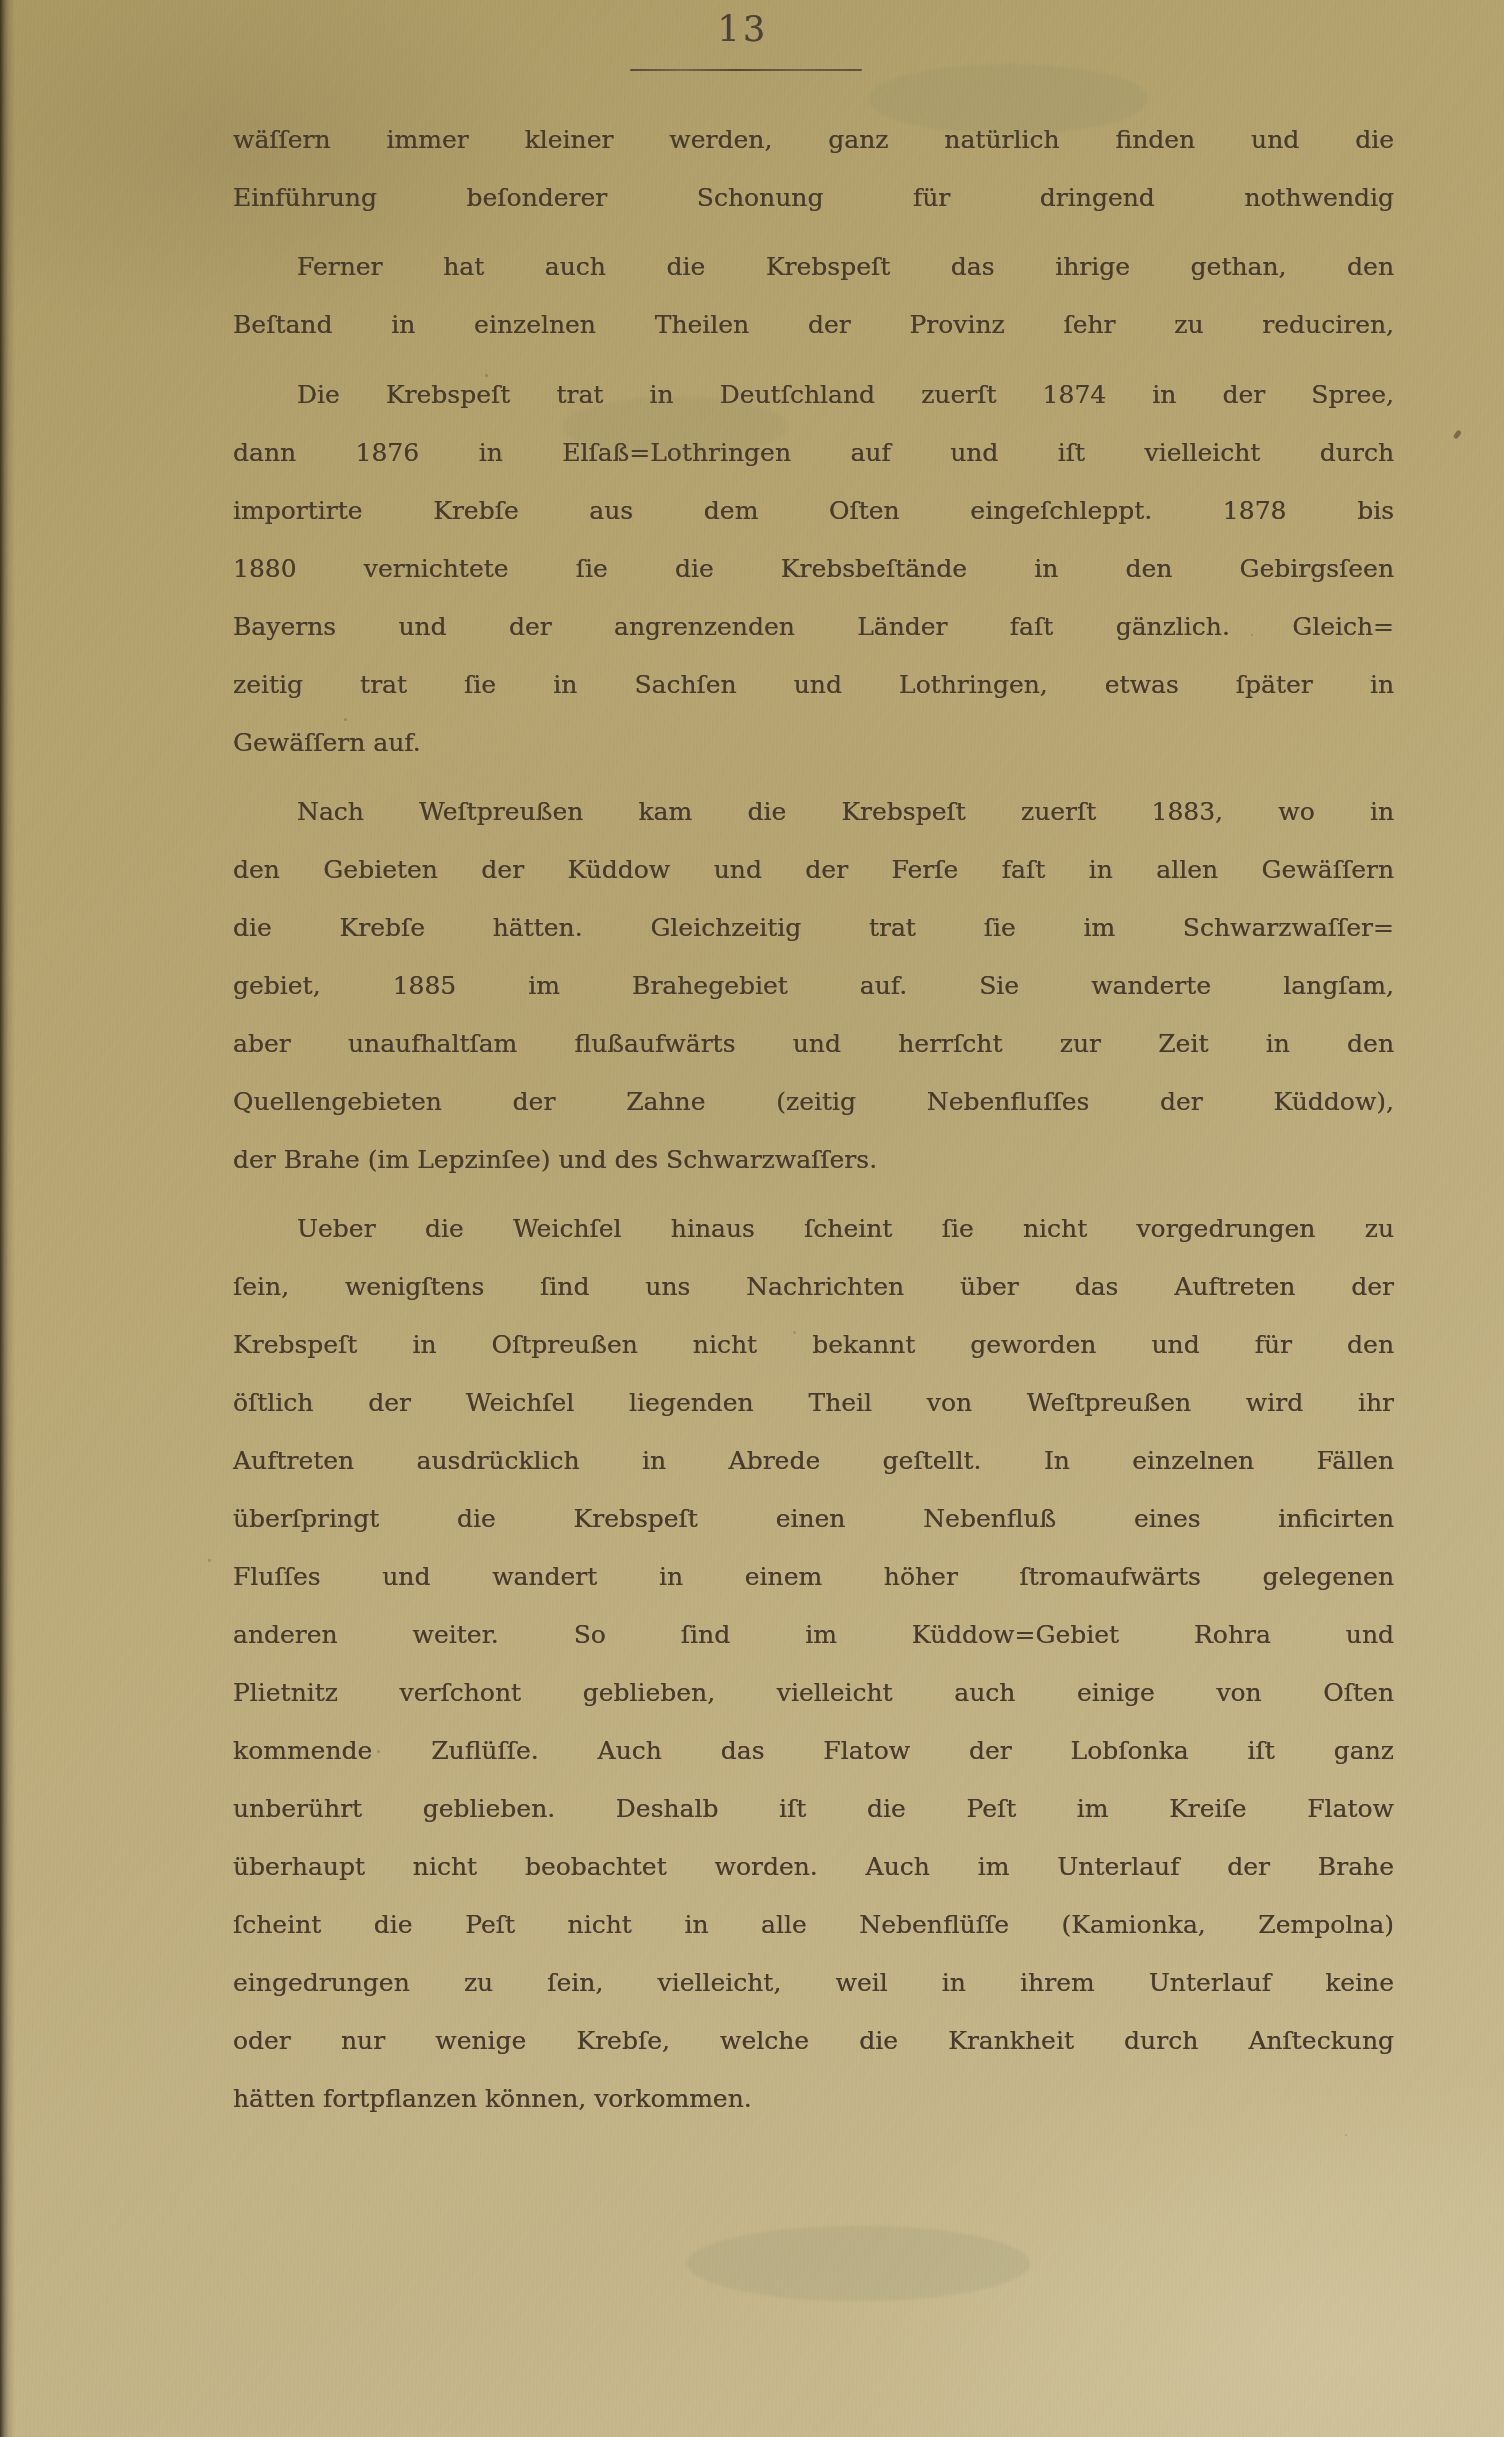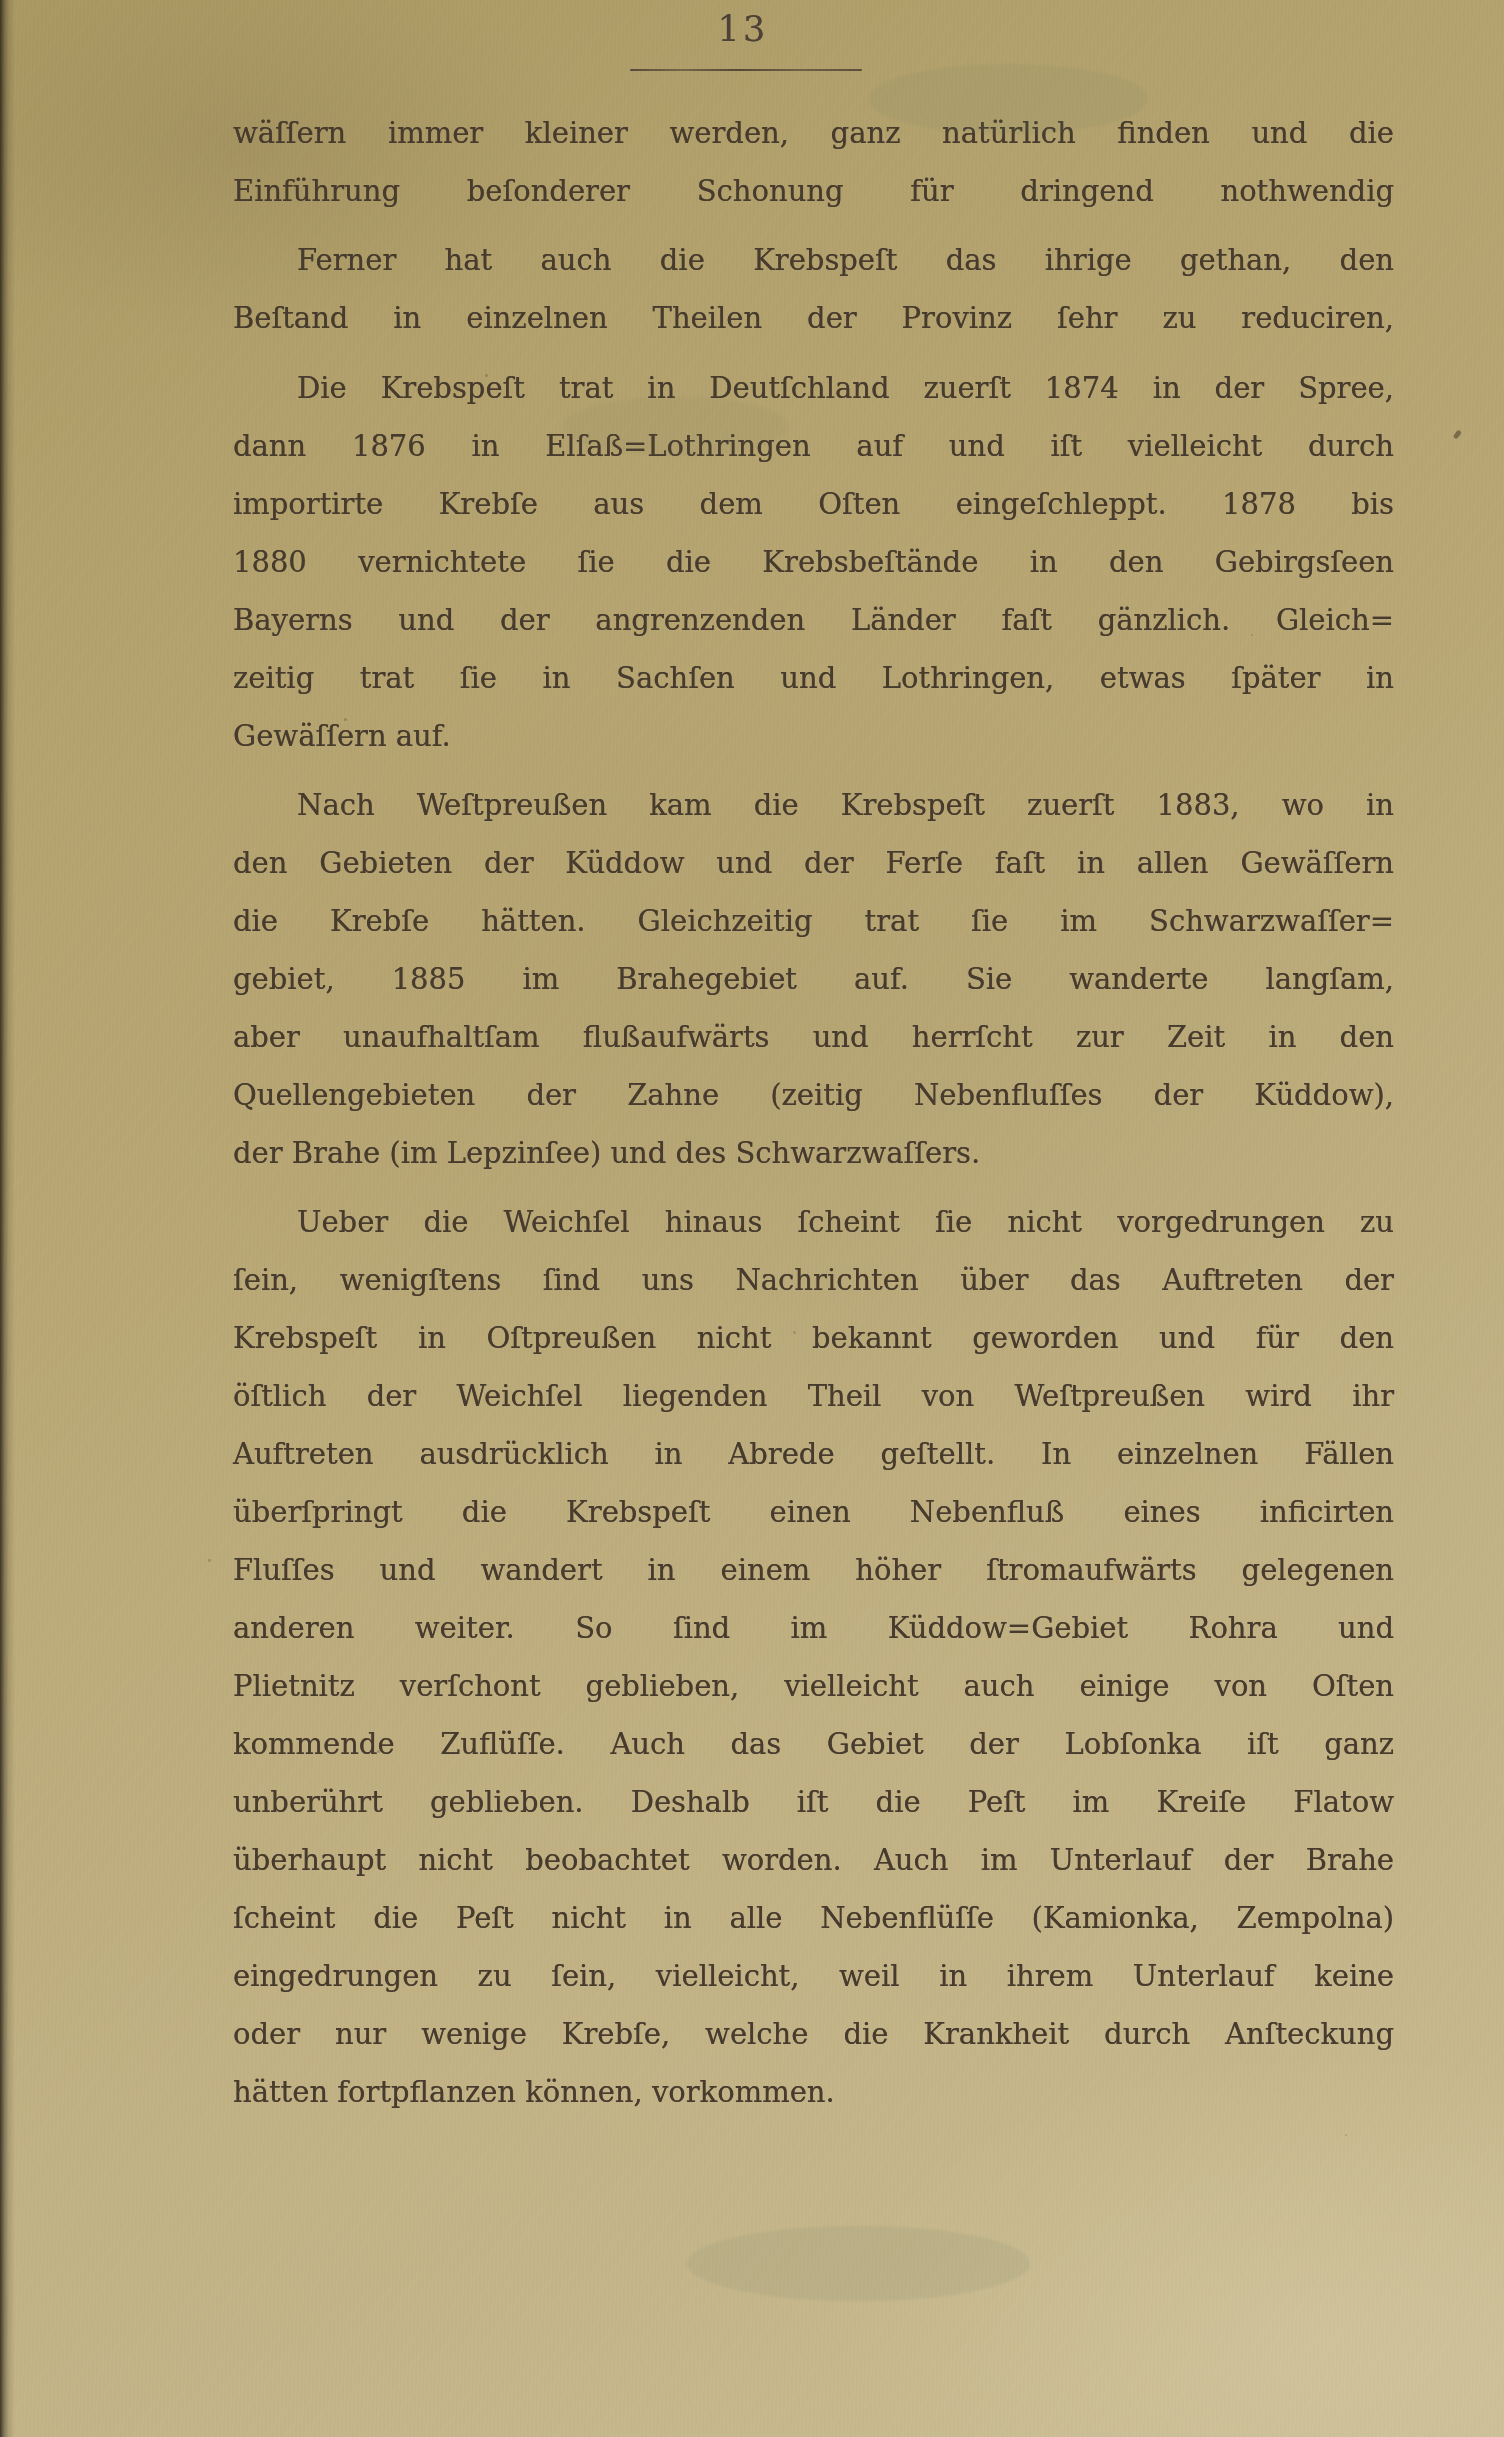--- a/index.html
+++ b/index.html
@@ -59,23 +59,23 @@
     background: linear-gradient(90deg,
       rgba(80,67,52,0.92) 0%,
       rgba(80,67,52,0.62) 22%,
       rgba(80,67,52,0.95) 46%,
       rgba(80,67,52,0.68) 74%,
       rgba(80,67,52,0.88) 100%);
   }
   .body-text {
     position: absolute;
     left: 233px;
-    top: 104px;
+    top: 111px;
     width: 1161px;
-    font-size: 29px;
+    font-size: 25px;
     line-height: 58px;
     color: #473b2e;
     text-shadow: 0 0 0.5px rgba(62,50,39,0.55), 0.3px 0.3px 0 rgba(62,50,39,0.22);
   }
   .paragraph { margin: 0 0 11.3px 0; }
   .paragraph:last-child { margin-bottom: 0; }
   .line {
     text-align: justify;
     text-align-last: justify;
     white-space: normal;
@@ -134,21 +134,21 @@
     <div class="paragraph">
       <div class="line line--indent">Ueber die Weichſel hinaus ſcheint ſie nicht vorgedrungen zu</div>
       <div class="line">ſein, wenigſtens ſind uns Nachrichten über das Auftreten der</div>
       <div class="line">Krebspeſt in Oſtpreußen nicht bekannt geworden und für den</div>
       <div class="line">öſtlich der Weichſel liegenden Theil von Weſtpreußen wird ihr</div>
       <div class="line">Auftreten ausdrücklich in Abrede geſtellt. In einzelnen Fällen</div>
       <div class="line">überſpringt die Krebspeſt einen Nebenfluß eines inficirten</div>
       <div class="line">Fluſſes und wandert in einem höher ſtromaufwärts gelegenen</div>
       <div class="line">anderen weiter. So ſind im Küddow=Gebiet Rohra und</div>
       <div class="line">Plietnitz verſchont geblieben, vielleicht auch einige von Oſten</div>
-      <div class="line">kommende Zuflüſſe. Auch das Gebiet der Lobſonka iſt ganz</div>
+      <div class="line">kommende Zuflüſſe. Auch das Flatow der Lobſonka iſt ganz</div>
       <div class="line">unberührt geblieben. Deshalb iſt die Peſt im Kreiſe Flatow</div>
       <div class="line">überhaupt nicht beobachtet worden. Auch im Unterlauf der Brahe</div>
       <div class="line">ſcheint die Peſt nicht in alle Nebenflüſſe (Kamionka, Zempolna)</div>
       <div class="line">eingedrungen zu ſein, vielleicht, weil in ihrem Unterlauf keine</div>
       <div class="line">oder nur wenige Krebſe, welche die Krankheit durch Anſteckung</div>
       <div class="line line--end">hätten fortpflanzen können, vorkommen.</div>
     </div>
   </div>
 
 <div>

